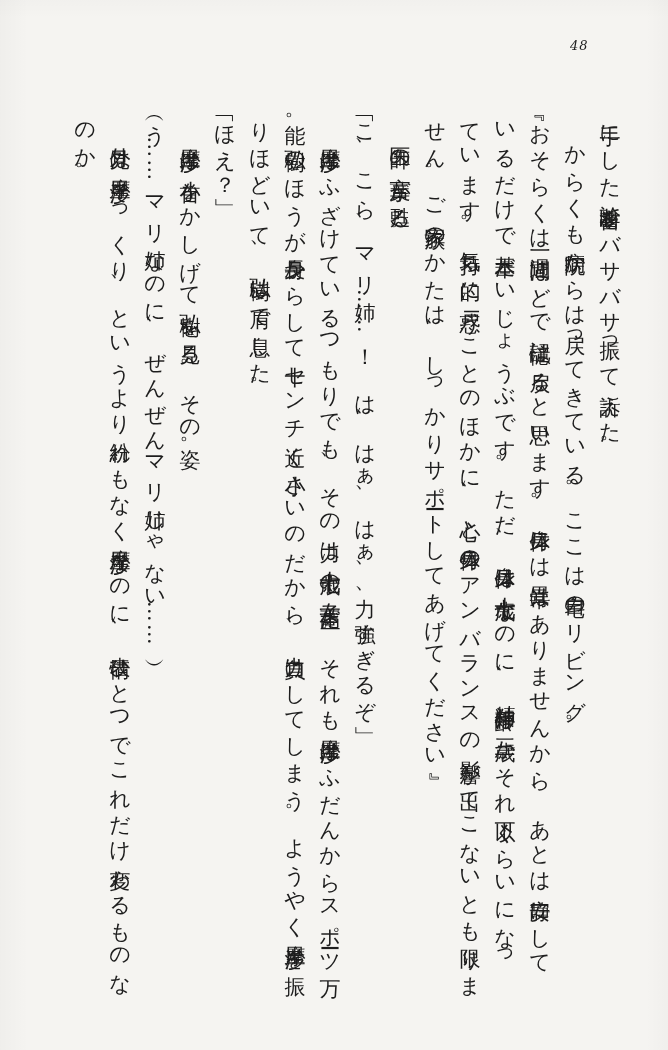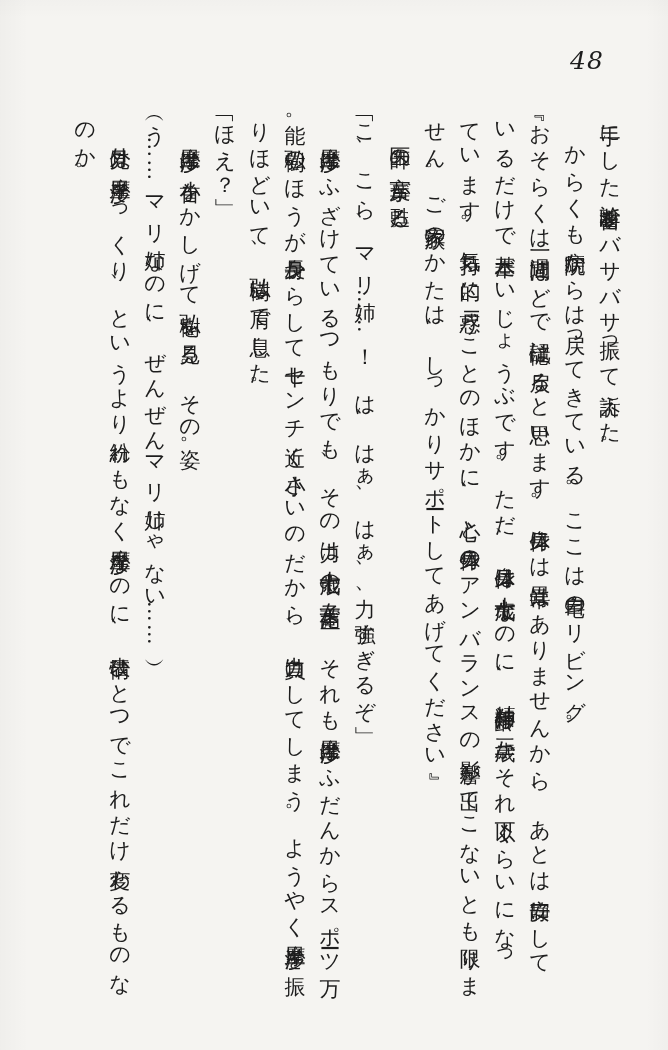--- a/index.html
+++ b/index.html
@@ -19,23 +19,23 @@
     height: 1050px;
     background: var(--paper, #f5f4f1);
     
     background-image:
       linear-gradient(to right, rgba(0,0,0,0.025), rgba(0,0,0,0) 28px),
       linear-gradient(to left, rgba(0,0,0,0.02), rgba(0,0,0,0) 22px),
       linear-gradient(to bottom, rgba(0,0,0,0.015), rgba(0,0,0,0) 18px);
   }
   .page-number {
     position: absolute;
-    top: 46px;
+    top: 38px;
     left: 570px;
-    font-size: 25px;
+    font-size: 13px;
     font-style: italic;
     letter-spacing: 1px;
     color: var(--ink, #222);
   }
   .text-block {
     position: absolute;
     top: 108px;
     right: 41px;
     height: 880px;
     writing-mode: vertical-rl;

